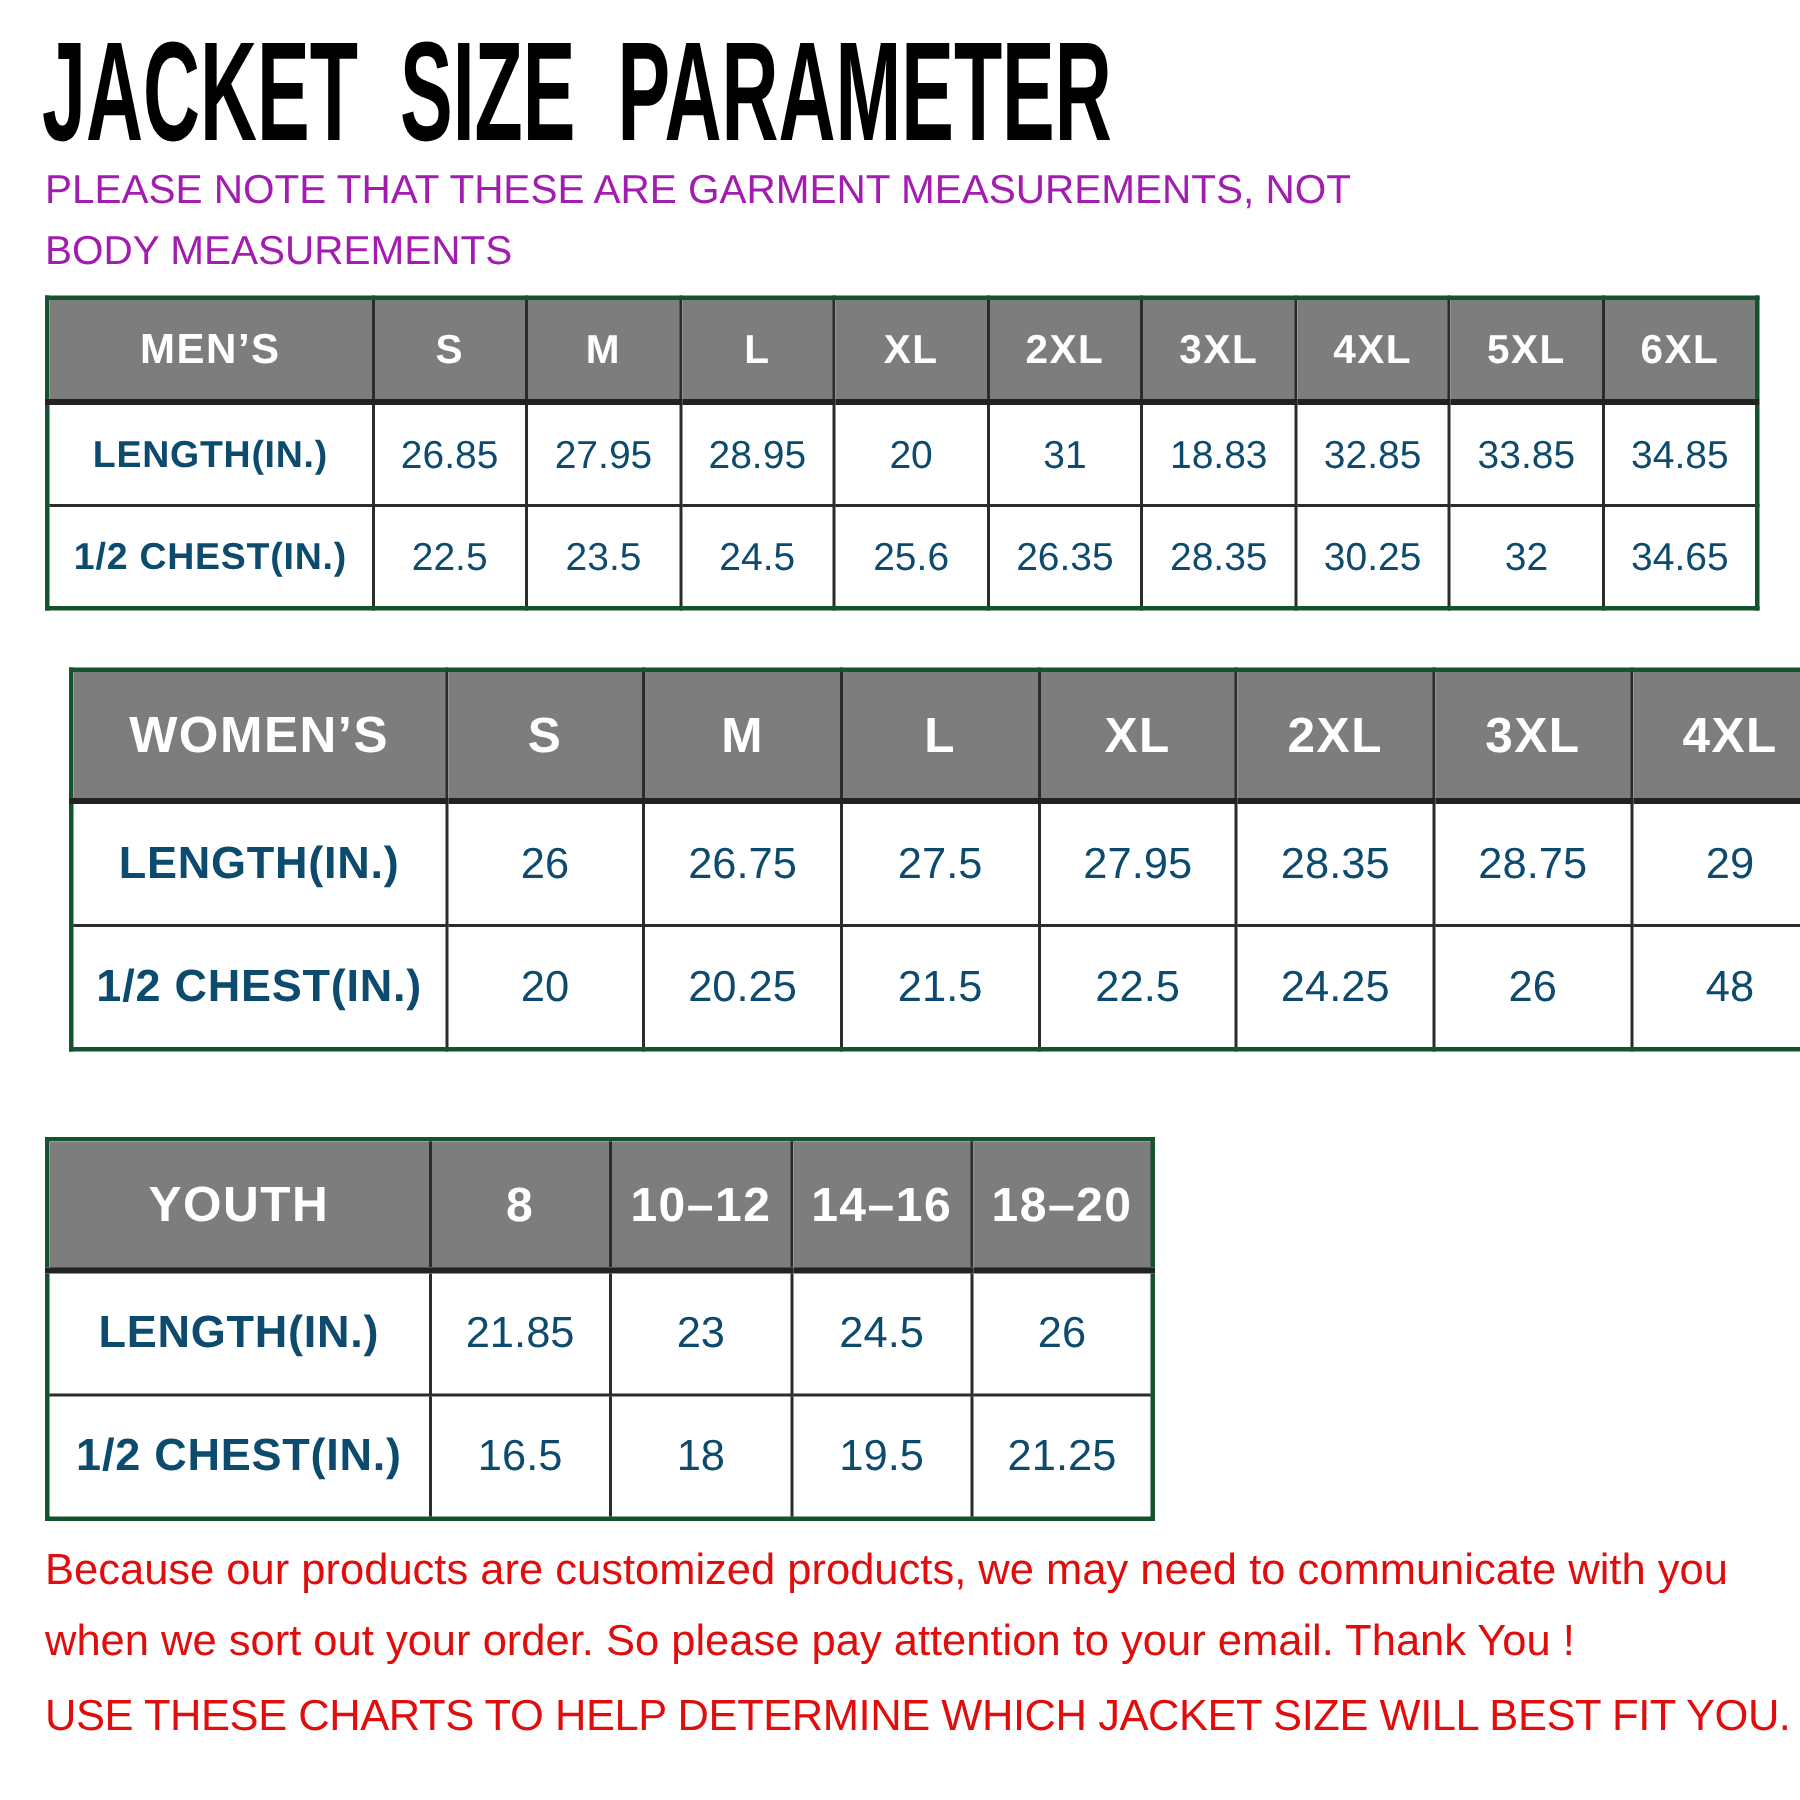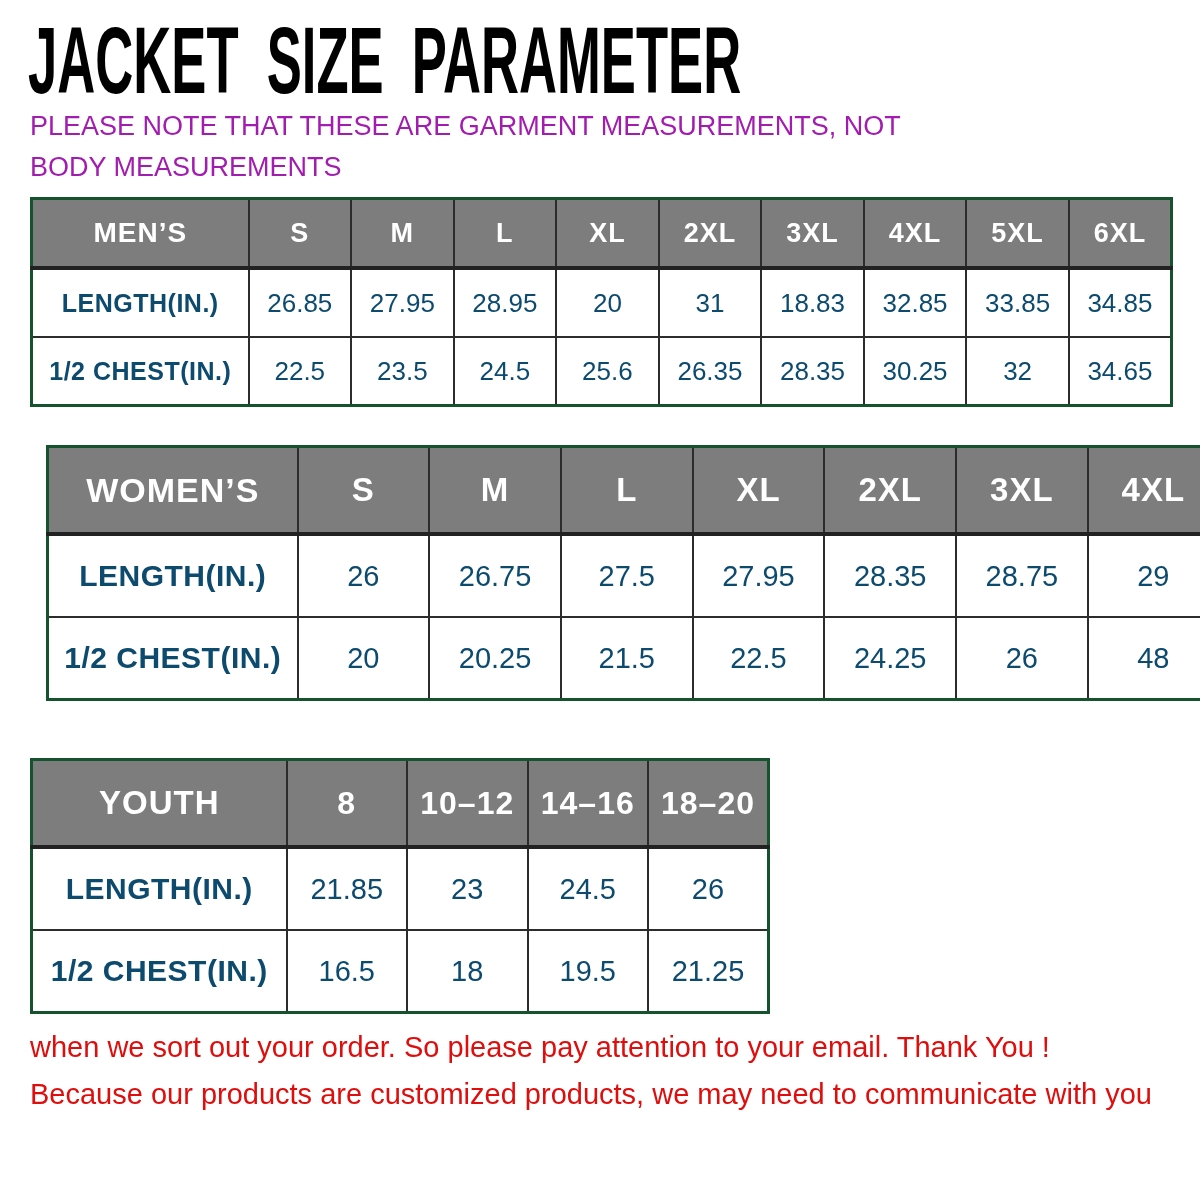--- a/index.html
+++ b/index.html
@@ -275,18 +275,19 @@
             <td>16.5</td>
             <td>18</td>
             <td>19.5</td>
             <td>21.25</td>
           </tr>
         </tbody>
       </table>
     </div>
 
   <p class="footer-para">
+    <span>Because our products are customized products, we may need to communicate with you</span>
     <span>when we sort out your order. So please pay attention to your email. Thank You !</span>
-    <span>Because our products are customized products, we may need to communicate with you</span>
   </p>
 
+  <p class="footer-usage">USE THESE CHARTS TO HELP DETERMINE WHICH JACKET SIZE WILL BEST FIT YOU.</p>
 
 </div>
 
 </body></html>

